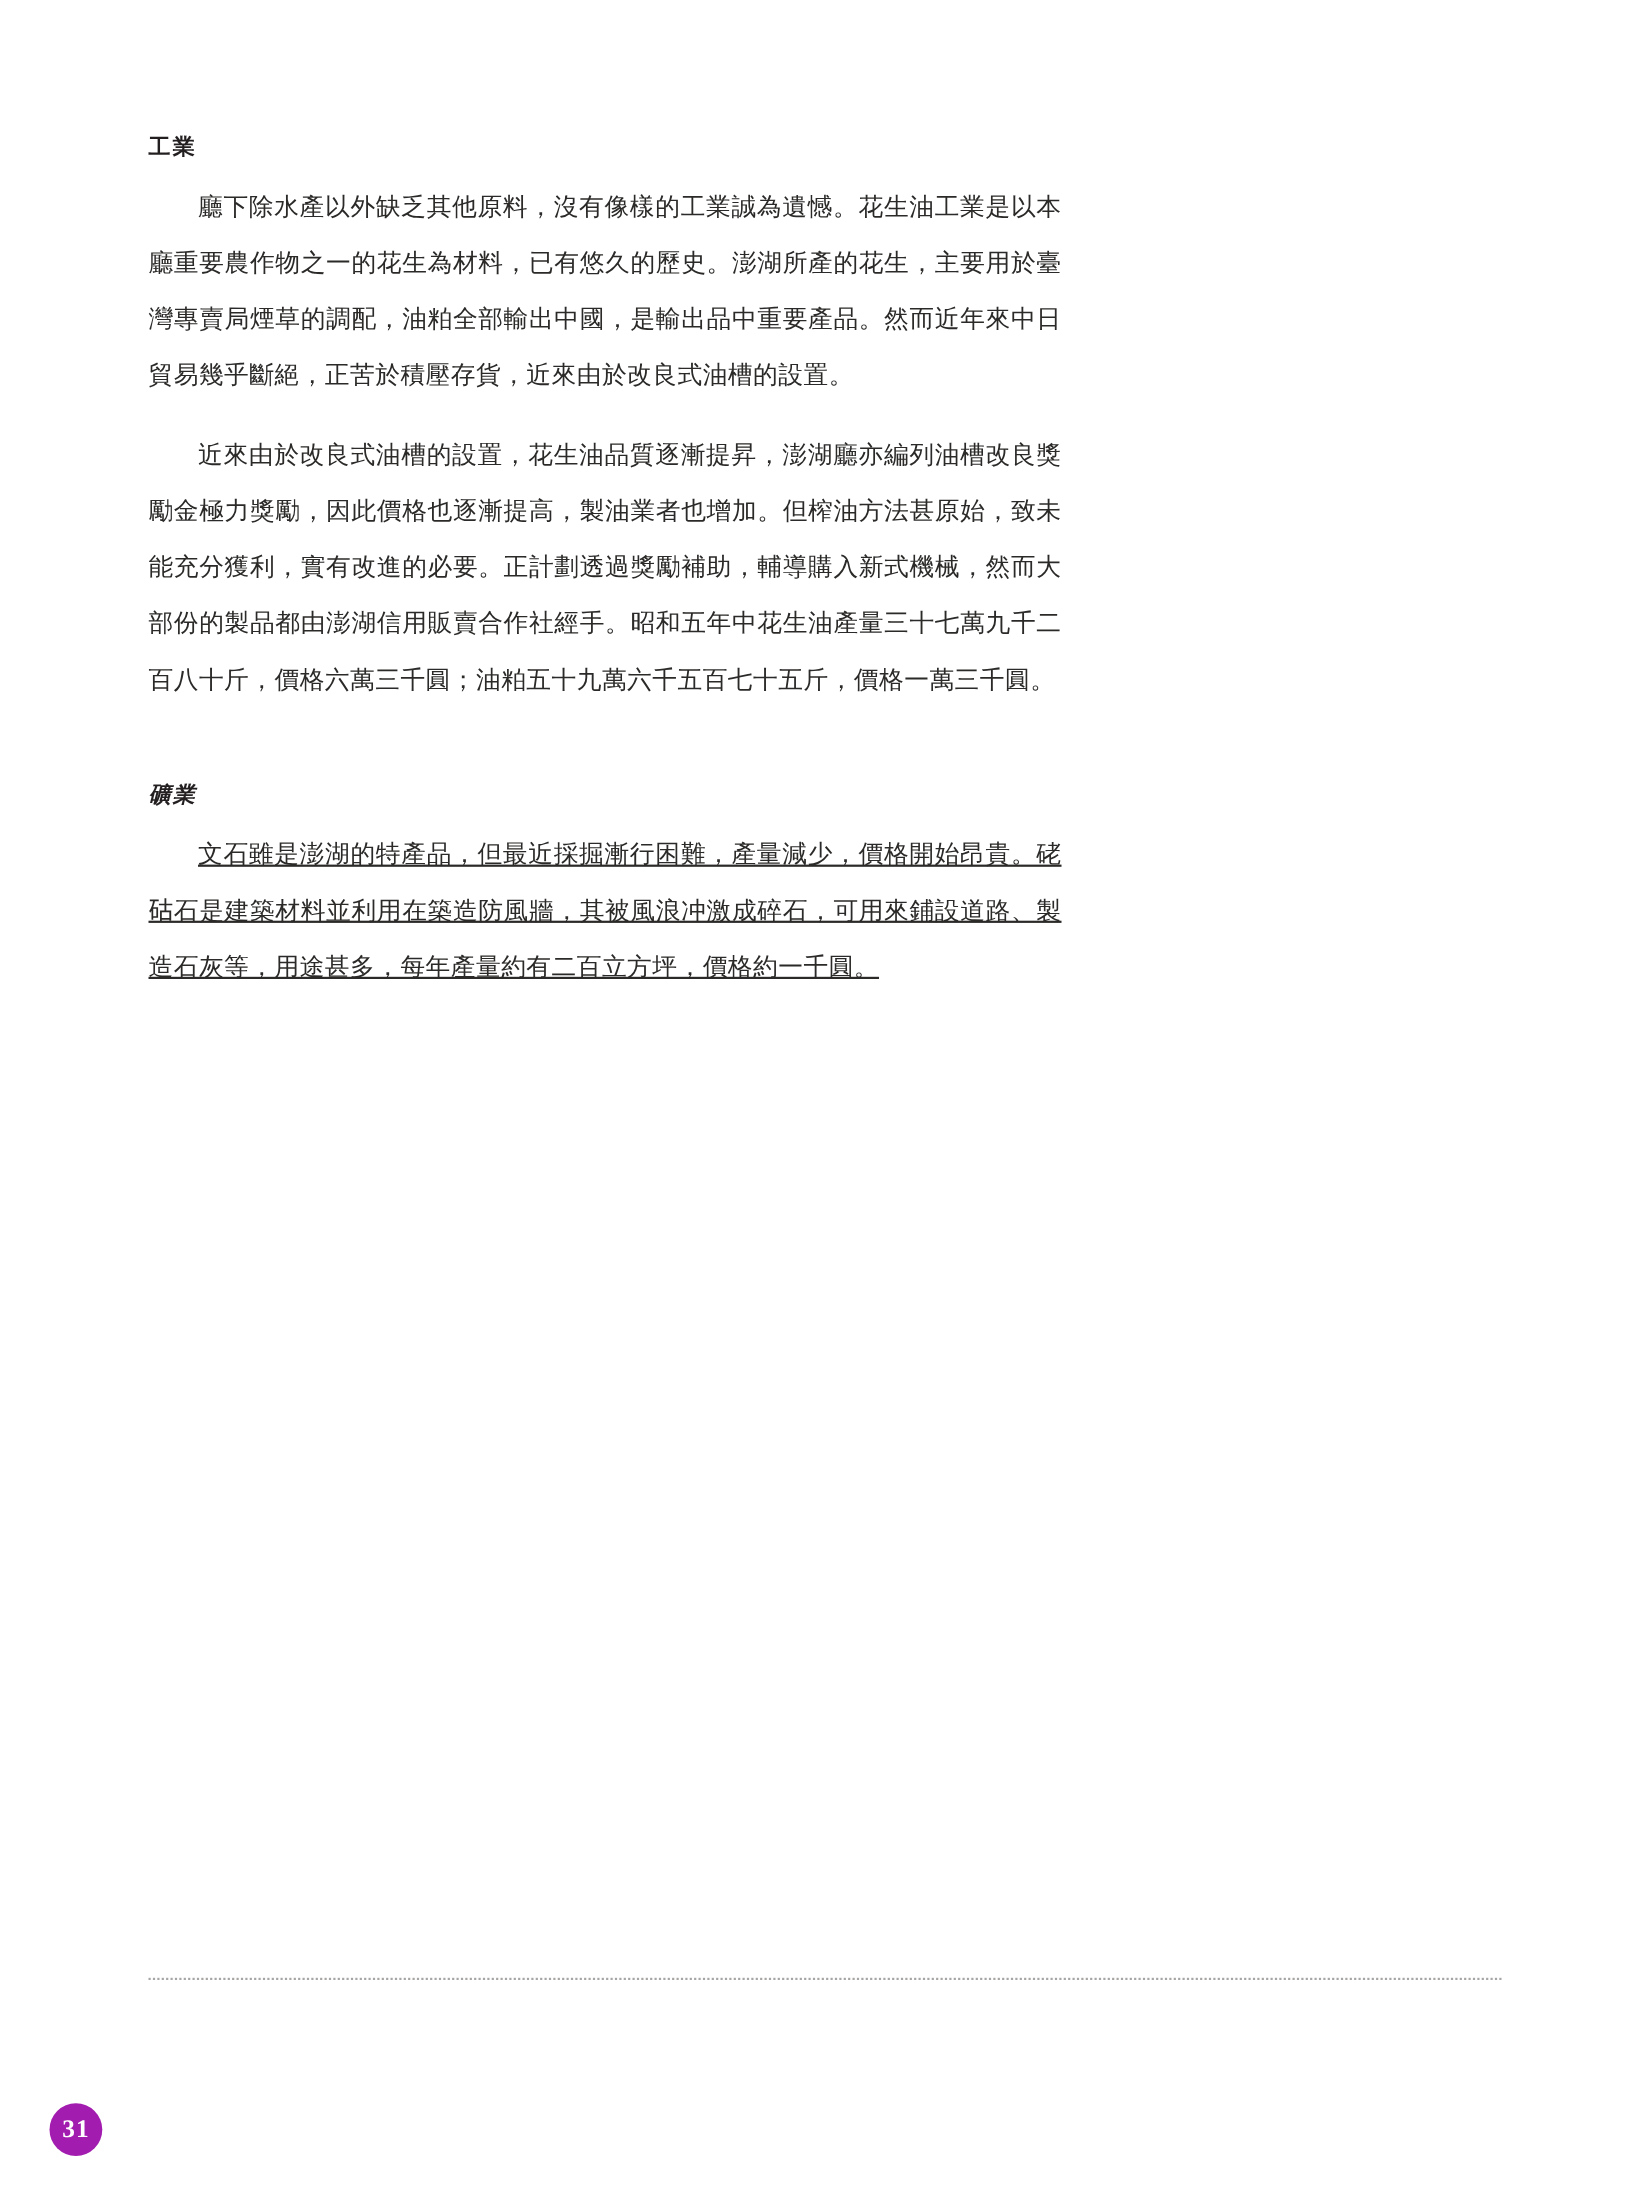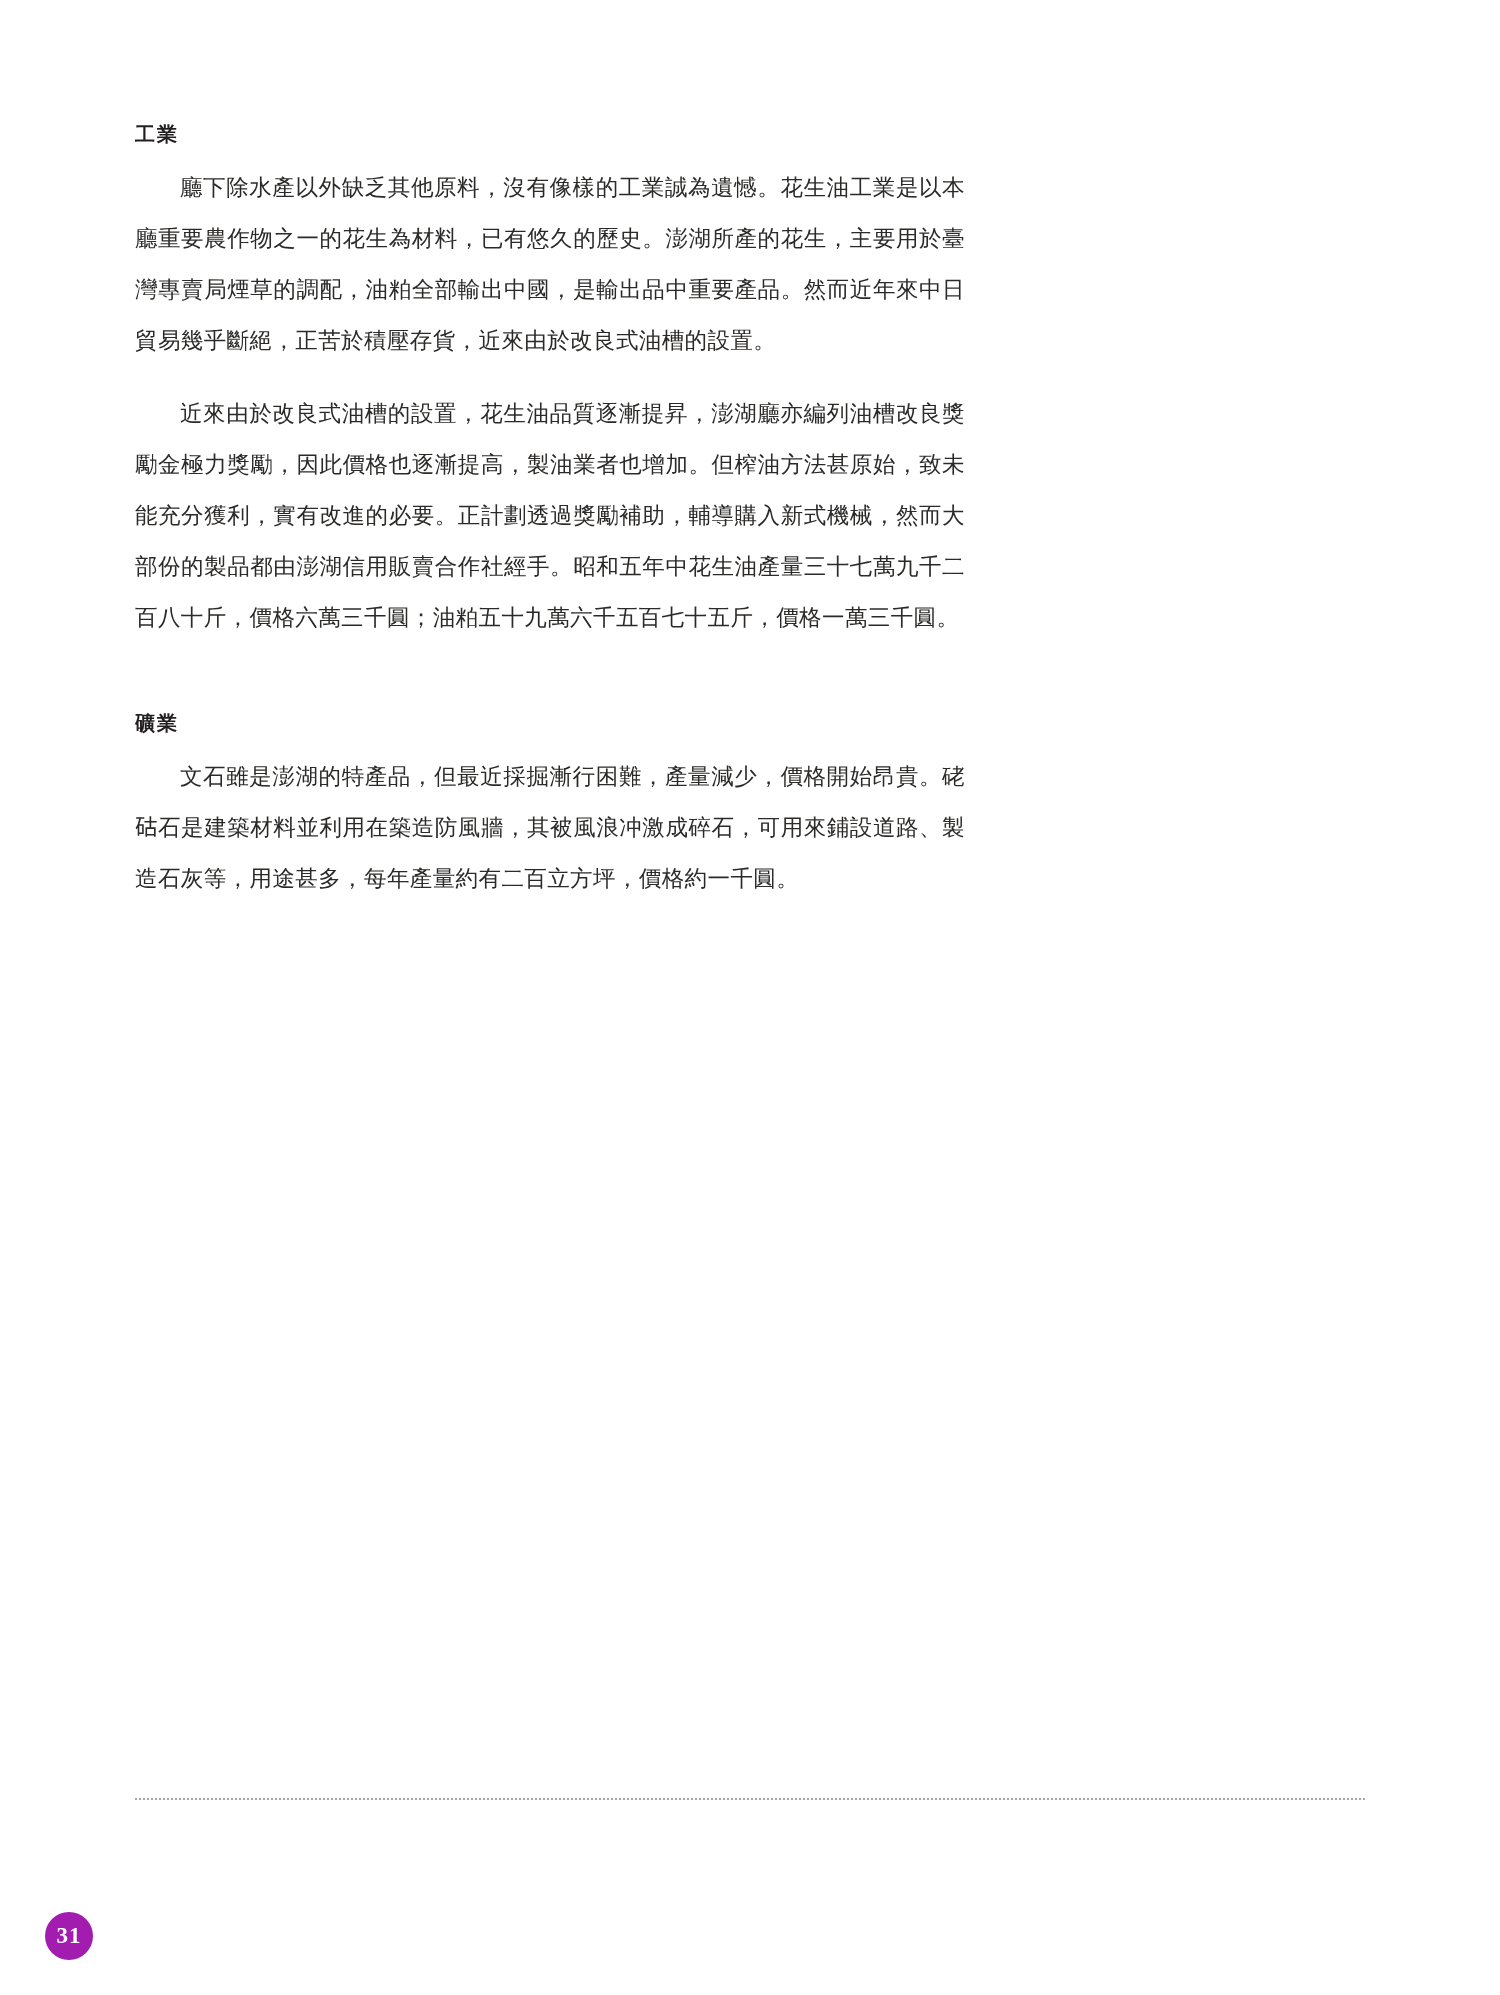--- a/index.html
+++ b/index.html
@@ -29,33 +29,35 @@
     font-family: "Liberation Serif", serif;
     font-weight: bold;
     font-size: 20px;
     letter-spacing: 2px;
     color: #231f20;
     margin: 0 0 14px 0;
     line-height: 1.4;
   }
   .section-heading.second {
     margin-top: 66px;
+    font-style: italic;
   }
   .para {
     font-size: 22.5px;
     line-height: 51px;
     letter-spacing: 0.4px;
     text-align: justify;
     text-justify: inter-ideograph;
     text-indent: 2em;
     margin: 0 0 22px 0;
     color: #2b2a29;
   }
   .para:last-child {
     margin-bottom: 0;
+    text-decoration: underline;
   }
   .footnote-rule {
     position: absolute;
     left: 135px;
     top: 1798px;
     width: 1230px;
     height: 0;
     border-top: 2px dotted #a8a6a4;
   }
   .footnote {

